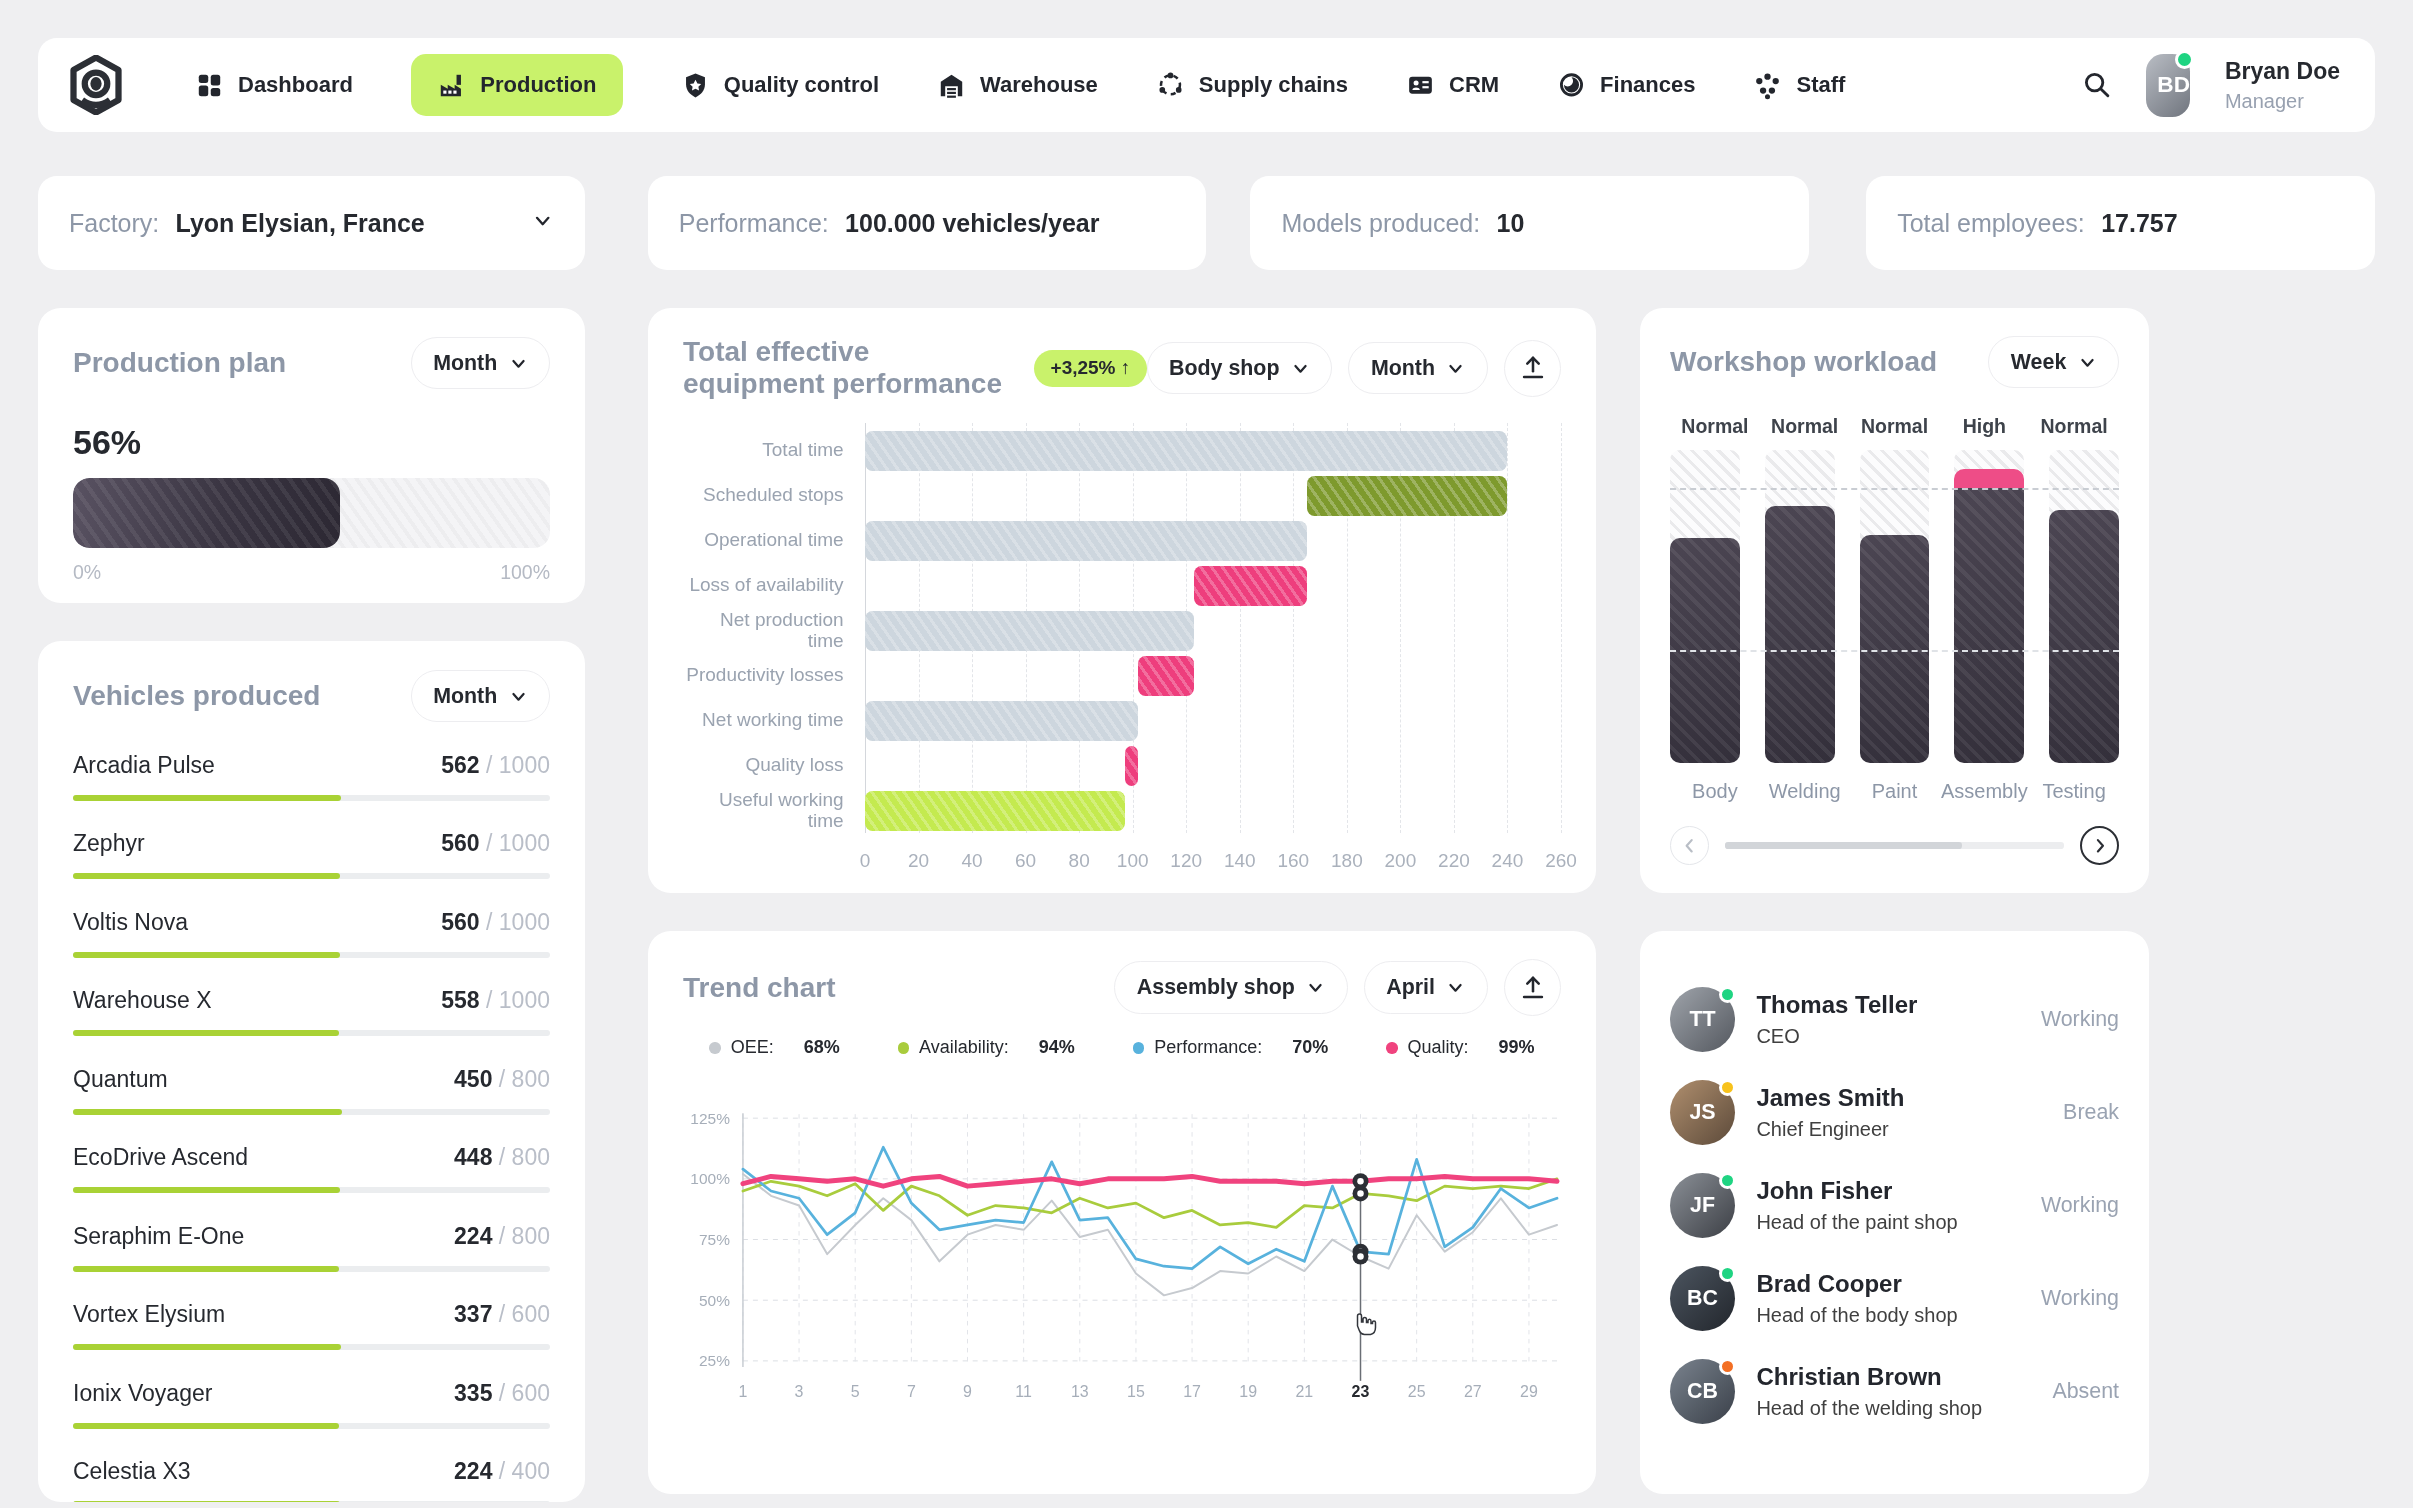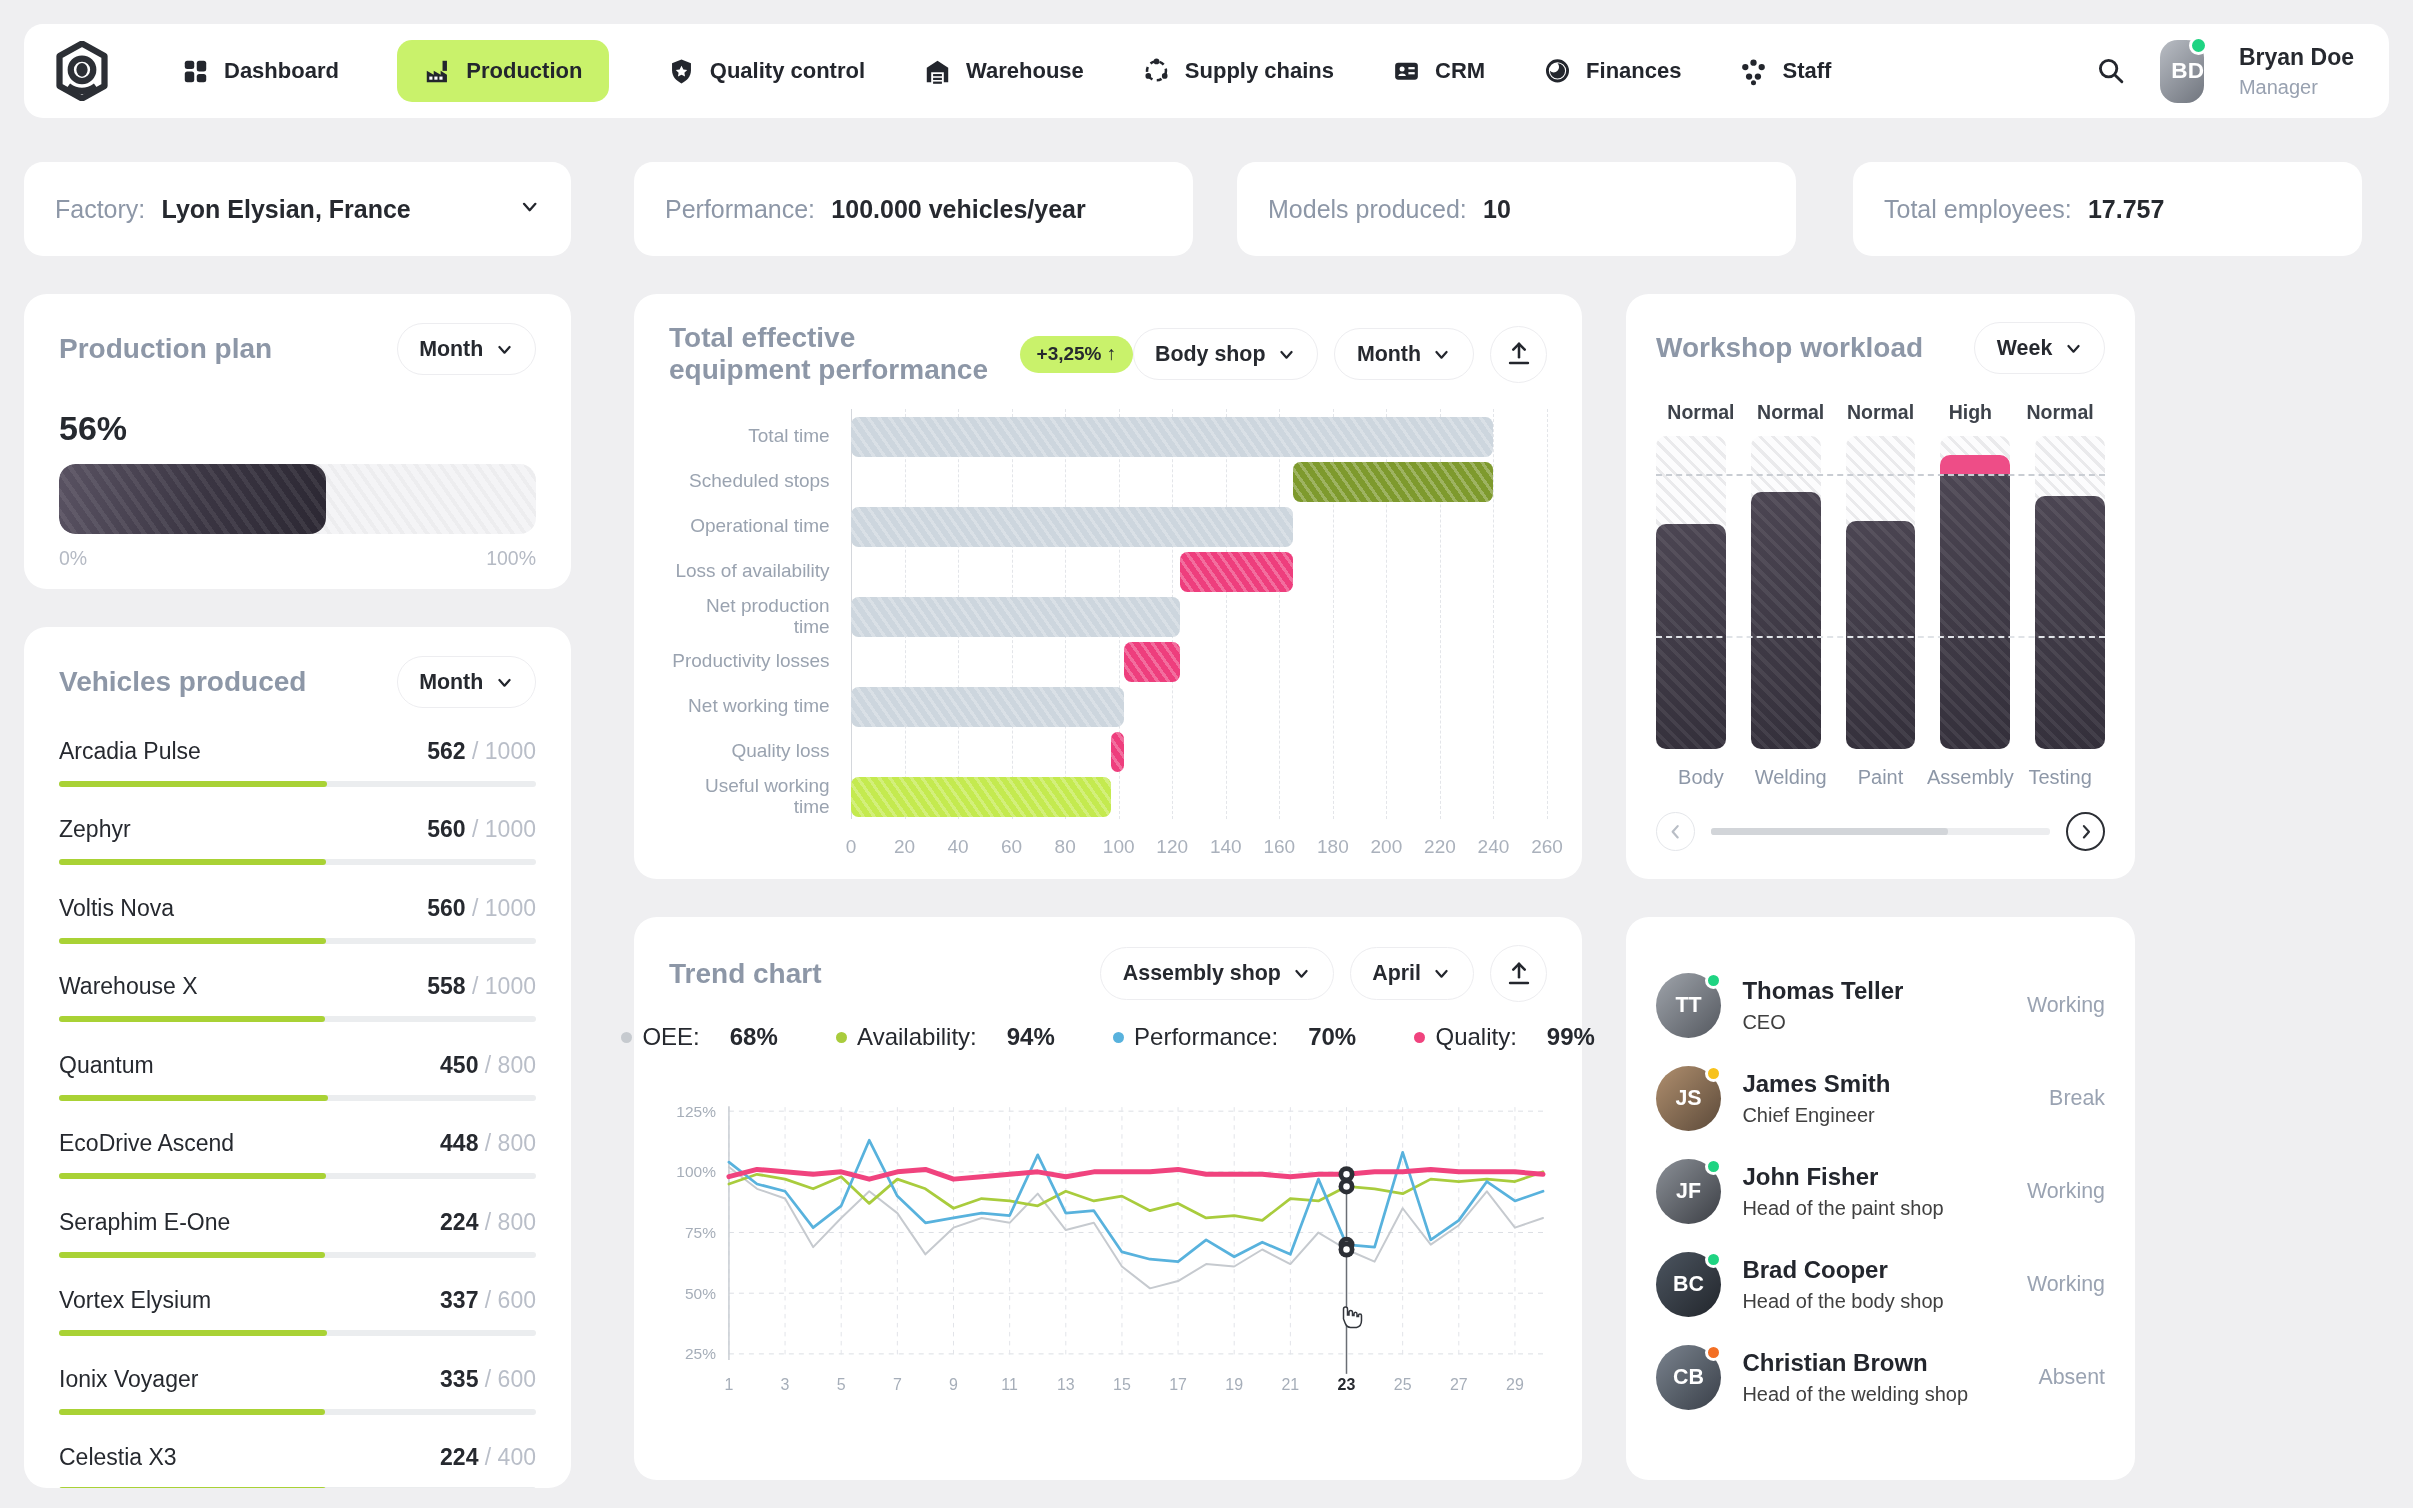--- a/index.html
+++ b/index.html
@@ -3,21 +3,21 @@
 <meta charset="utf-8">
 <style>
   * { margin:0; padding:0; box-sizing:border-box; }
   html,body { width:2413px; height:1508px; }
   body {
     background:#efeff1;
     font-family:"Liberation Sans", sans-serif;
     color:#26292f;
     overflow:hidden;
   }
-  .page { padding:24px; height:100%; display:flex; flex-direction:column; }
+  .page { padding:38px; height:100%; display:flex; flex-direction:column; }
 
   
   .nav { height:94px; background:#fff; border-radius:19px; display:flex; align-items:center;
          padding:0 35px 0 28px; flex-shrink:0; }
   .logo { width:60px; height:60px; margin-right:69px; flex-shrink:0; }
   .nav-items { display:flex; align-items:center; gap:58px; }
   .nav-item { display:flex; align-items:center; gap:14px; font-size:22px; font-weight:600;
               color:#23262d; cursor:pointer; white-space:nowrap; }
   .nav-item.active { background:#c9f26b; border-radius:15px; padding:16.3px 26.4px; }
   .nav-item svg { width:29px; height:29px; }
@@ -124,21 +124,21 @@
   .wl-slider { display:flex; align-items:center; gap:16.3px; margin-top:22.6px; }
   .circle-btn { width:39px; height:39px; border-radius:50%; display:flex; align-items:center;
                 justify-content:center; cursor:pointer; background:#fff; flex-shrink:0; }
   .circle-btn.light { border:1.9px solid #e4e6ea; color:#b9bec6; }
   .circle-btn.dark  { border:2.5px solid #2c2f35; color:#2c2f35; }
   .slider-track { flex:1; height:6.3px; border-radius:3.1px; background:#ecedef; position:relative; }
   .slider-fill { position:absolute; left:0; top:0; height:100%; width:70%; border-radius:3.1px; background:#d2d5d9; }
 
   
   .trend-card { height:563px; padding:28px 35px; }
-  .legend { display:flex; justify-content:center; gap:58px; margin-top:21.4px; font-size:24px; }
+  .legend { display:flex; justify-content:center; gap:58px; margin-top:21.4px; font-size:18px; }
   .legend-item { display:flex; align-items:center; gap:10px; }
   .legend-dot { width:11.3px; height:11.3px; border-radius:50%; }
   .legend-val { font-weight:700;margin-left:20px; }
   .trend-svg { width:100%; height:390px; margin-top:6.3px; display:block; }
 
   
   .mg-card { height:563px; padding:28px 30px; overflow:hidden; }
   .mg-row { display:flex; align-items:center; margin-top:28px; }
   .mg-avatar { position:relative; width:65px; height:65px; border-radius:50%; flex-shrink:0;
                display:flex; align-items:center; justify-content:center; color:#fff; font-size:21.4px;

